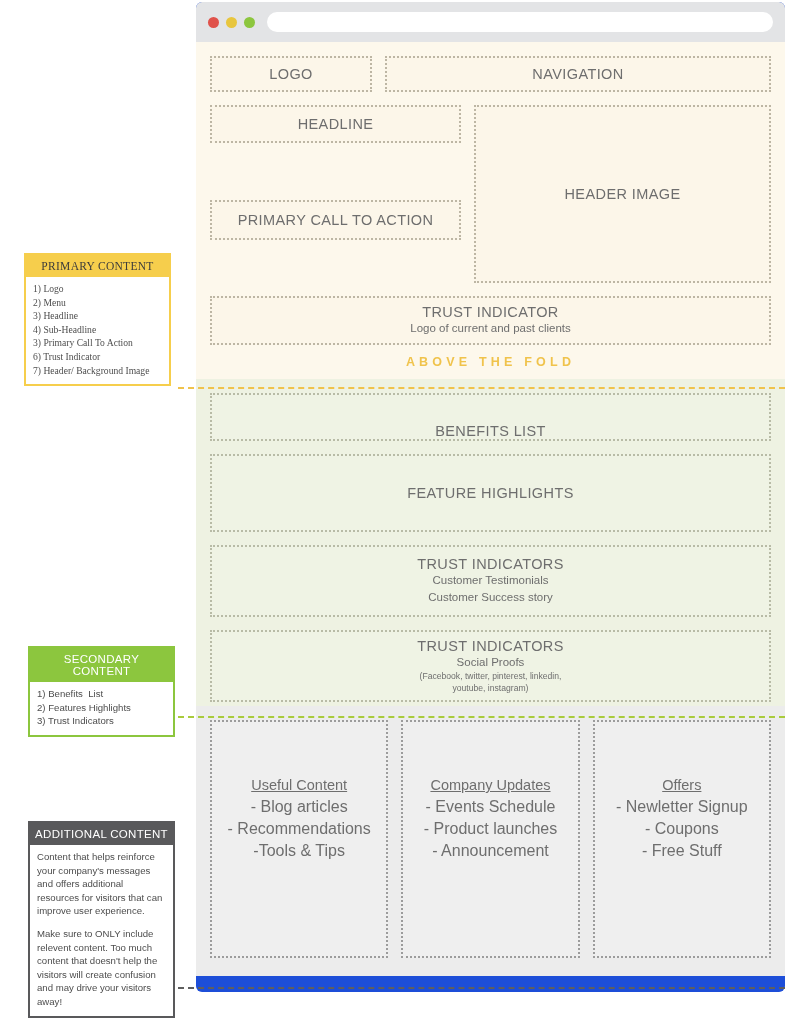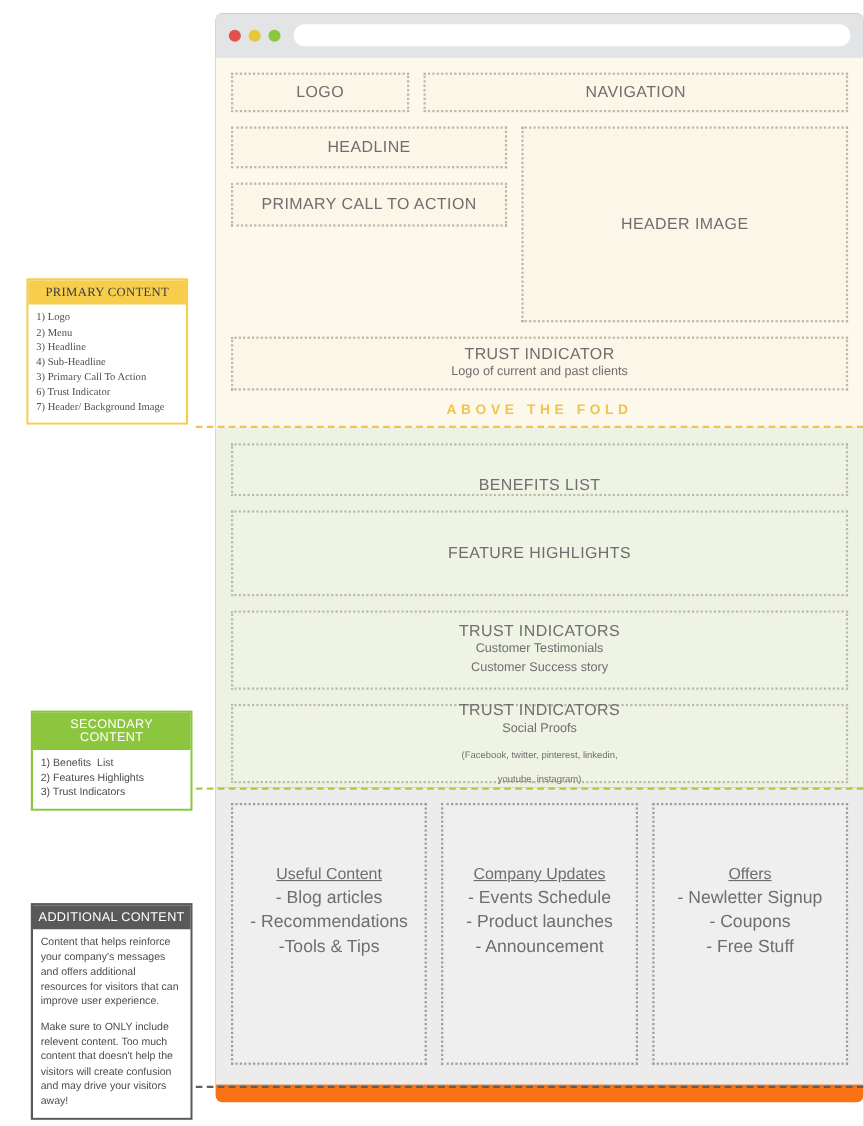--- a/index.html
+++ b/index.html
@@ -70,23 +70,23 @@
     background: #ffffff;
   }
   #annot-additional .annot-head {
     background: #59595b;
     color: #ffffff;
   }
 
   
   #browser {
     position: absolute;
-    left: 196px; top: 12px;
+    left: 196px; top: 2px;
     width: 589px; height: 990px;
-    background: #f97316;
+    background: #1d4ed8;
     border-radius: 6px;
     overflow: hidden;
   }
   #chrome-bar {
     height: 40px;
     background: #e3e4e6;
     display: flex;
     align-items: center;
     padding: 0 12px;
     box-sizing: border-box;
@@ -140,29 +140,29 @@
   .wf-sub {
     font-size: 11.5px;
     color: #6e6e6e;
     line-height: 1.35;
     margin-top: 1px;
   }
   .wf-sub-small {
     font-size: 8.6px;
     color: #6e6e6e;
     line-height: 1.3;
-    margin-top: 11px;
+    margin-top: 1px;
   }
 
   .row { display: flex; gap: 13px; }
 
   
   #b-logo { width: 162px; height: 36px; }
   #b-nav  { flex: 1; height: 36px; }
-  #left-col { width: 251px; display: flex; flex-direction: column; }
+  #left-col { width: 251px; display: flex; flex-direction: column; gap: 44px; }
   #b-headline { height: 38px; }
   #b-subheadline { height: 64px; }
   #b-cta { height: 40px; margin-bottom: 0; text-align: center; }
   #b-headerimage { flex: 1; height: 178px; margin-bottom: 0; }
   #fold-upper { margin-bottom: 13px; align-items: stretch; }
   #b-trust1 { height: 49px; margin-bottom: 0; }
 
   #fold-label {
     text-align: center;
     color: #f0c34c;

